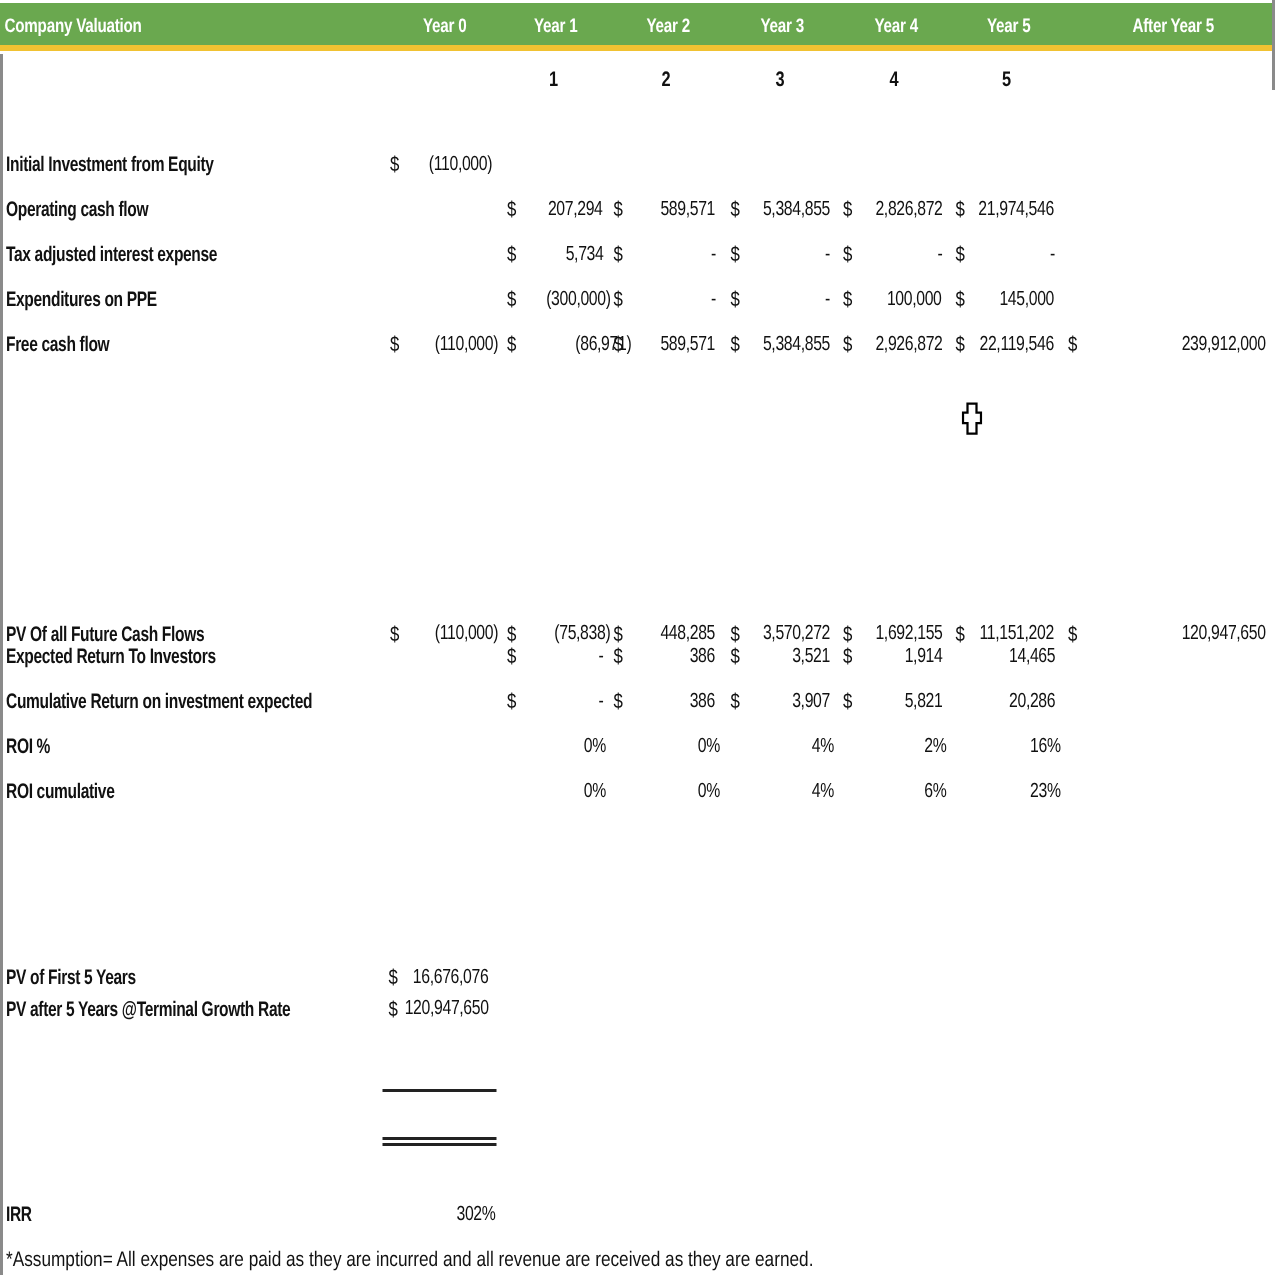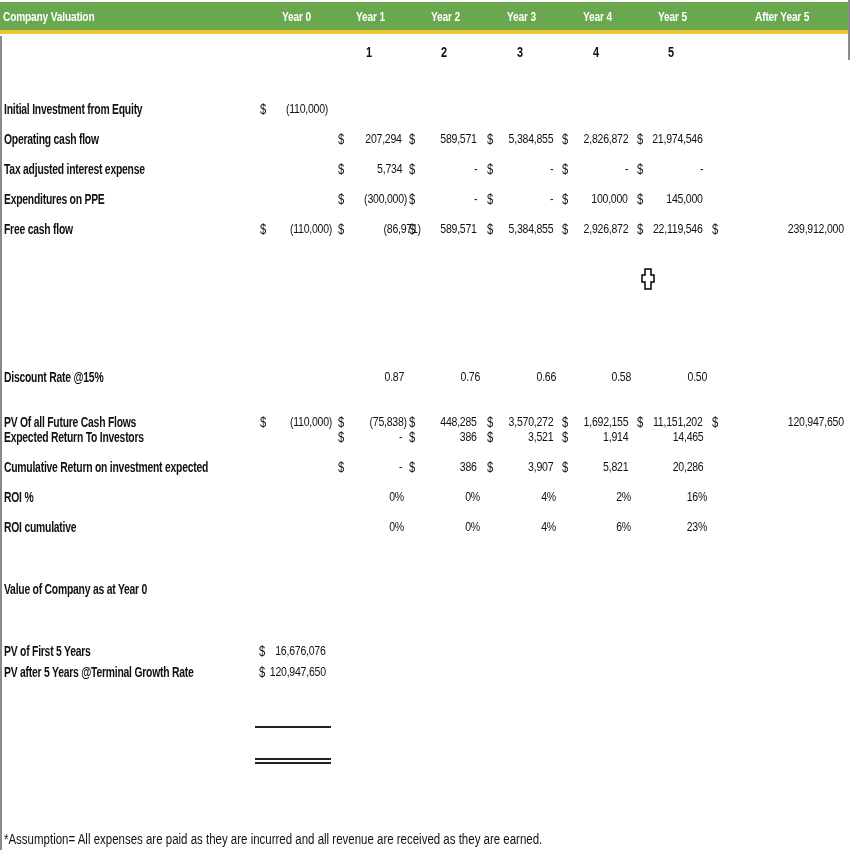--- a/index.html
+++ b/index.html
@@ -114,28 +114,20 @@
     <span class="cur" style="left:637px">$</span>
     <span class="val" style="right:147px"><span>22,119,546</span></span>
     <span class="cur" style="left:712px">$</span>
     <span class="val" style="right:6px"><span>239,912,000</span></span>
   </div>
 
   <svg class="cursor" viewBox="0 0 14 22">
     <path d="M4 1 H10 V7 H13 V14 H10 V21 H4 V14 H1 V7 H4 Z" fill="#fff" stroke="#000" stroke-width="1.5"></path>
   </svg>
 
-  <div class="row" style="top:369px">
-    <span class="lbl">Discount Rate @15%</span>
-    <span class="val" style="right:446px"><span>0.87</span></span>
-    <span class="val" style="right:370px"><span>0.76</span></span>
-    <span class="val" style="right:294px"><span>0.66</span></span>
-    <span class="val" style="right:219px"><span>0.58</span></span>
-    <span class="val" style="right:143px"><span>0.50</span></span>
-  </div>
 
   <div class="row" style="top:414px">
     <span class="lbl">PV Of all Future Cash Flows</span>
     <span class="cur" style="left:260px">$</span>
     <span class="val" style="right:518px"><span>(110,000)</span></span>
     <span class="cur" style="left:338px">$</span>
     <span class="val" style="right:443px"><span>(75,838)</span></span>
     <span class="cur" style="left:409px">$</span>
     <span class="val" style="right:373px"><span>448,285</span></span>
     <span class="cur" style="left:487px">$</span>
@@ -185,35 +177,36 @@
 
   <div class="row" style="top:519px">
     <span class="lbl">ROI cumulative</span>
     <span class="val" style="right:446px"><span>0%</span></span>
     <span class="val" style="right:370px"><span>0%</span></span>
     <span class="val" style="right:294px"><span>4%</span></span>
     <span class="val" style="right:219px"><span>6%</span></span>
     <span class="val" style="right:143px"><span>23%</span></span>
   </div>
 
-  <div class="row" style="top:581px">
-    <span class="lbl">Value of Company as at Year 0</span>
-  </div>
 
   <div class="row" style="top:643px">
     <span class="lbl">PV of First 5 Years</span>
     <span class="cur" style="left:259px">$</span>
     <span class="val" style="right:524px"><span>16,676,076</span></span>
   </div>
 
   <div class="row" style="top:664px">
     <span class="lbl">PV after 5 Years @Terminal Growth Rate</span>
     <span class="cur" style="left:259px">$</span>
     <span class="val" style="right:524px"><span>120,947,650</span></span>
   </div>
 
   <div class="topline"></div>
   <div class="dblline1"></div>
   <div class="dblline2"></div>
 
+  <div class="row" style="top:801px">
+    <span class="lbl">IRR</span>
+    <span class="val" style="right:520px"><span>302%</span></span>
+  </div>
 
   <div class="footnote">*Assumption= All expenses are paid as they are incurred and all revenue are received as they are earned.</div>
 </div>
 
 </body></html>

